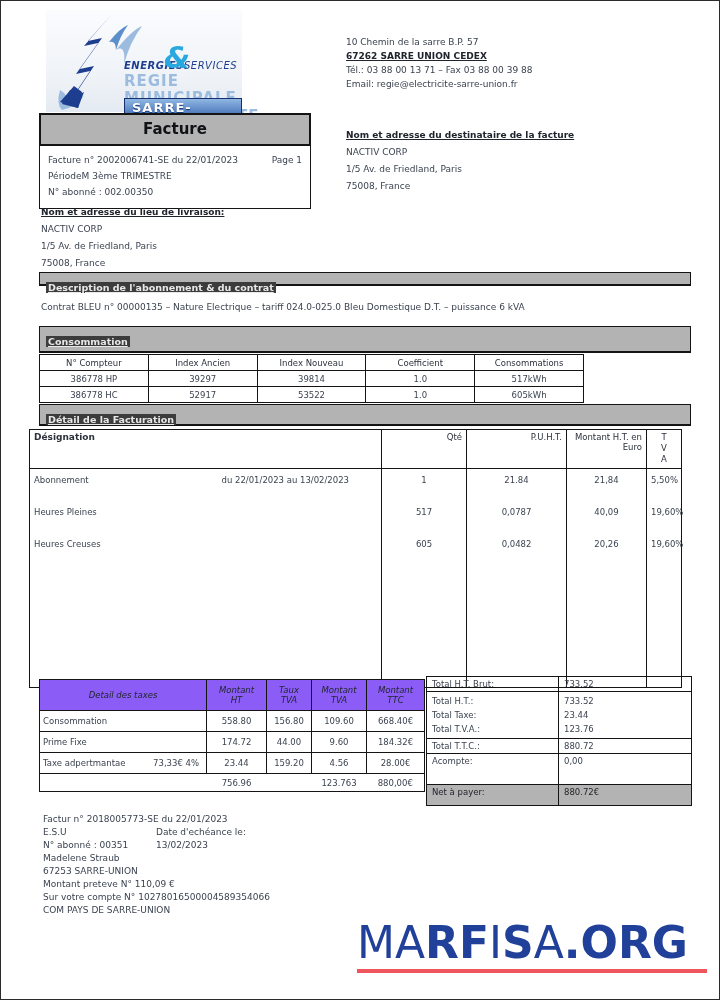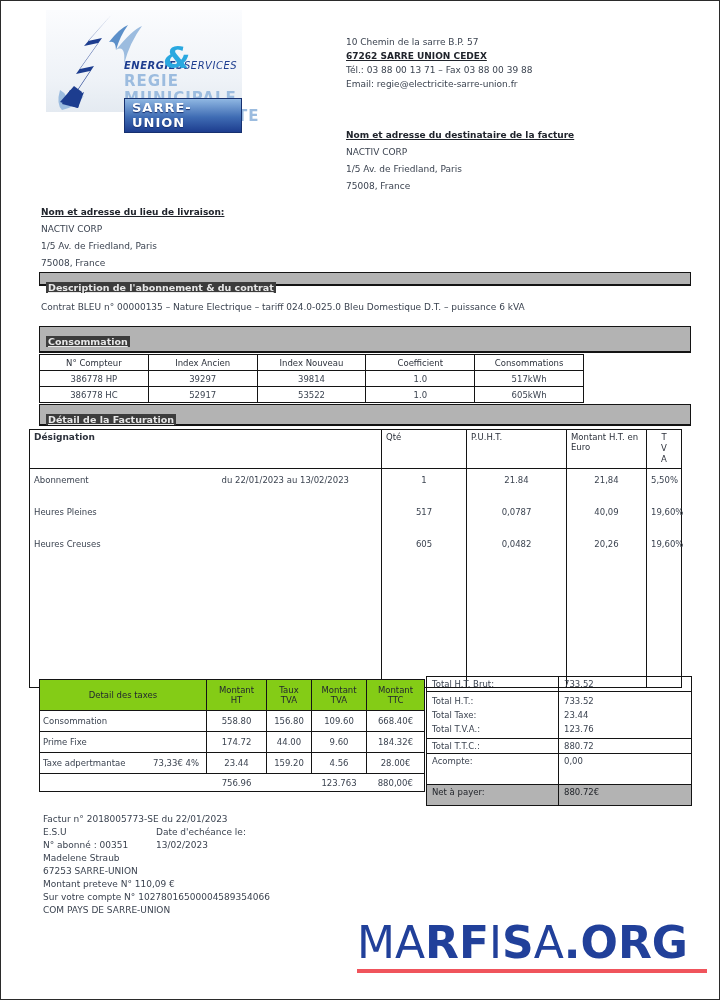--- a/index.html
+++ b/index.html
@@ -47,31 +47,31 @@
   table{border-collapse:collapse;table-layout:fixed;}
   .conso-table{left:38px;top:353px;width:545px;}
   .conso-table td{border:1.2px solid #141414;font-size:8.5px;text-align:center;padding:1px 2px;height:13px;}
   .conso-table .hdr td{color:#2c313b;}
 
   .bill-table{left:28px;top:428px;width:652px;height:244px;border:1.5px solid #141414;}
   .bill-table td{font-size:8.5px;vertical-align:top;padding:2px 4px;}
   .bill-table .vline{border-left:1.2px solid #141414;}
   .bill-table .hdr td{border-bottom:1.2px solid #141414;height:34px;color:#2c313b;}
   .bill-table .hdr .desig{text-align:left;font-weight:bold;font-size:9px;}
-  .bill-table .hdr .ctr{text-align:left;}
+  .bill-table .hdr .ctr{text-align:right;}
   .tva-stack{display:flex;flex-direction:column;align-items:center;line-height:11px;}
   .bill-row td{height:24px;padding-top:6px;}
   .desig-cell{display:flex;}
   .desig-period{margin-left:auto;padding-right:28px;}
   .num{text-align:center;}
 
   
   .tax-table{left:38px;top:678px;width:385px;}
   .tax-table td{border:1.2px solid #141414;font-size:8.5px;text-align:center;padding:1px 3px;}
-  .tax-table .hdr td{background:#84cc16;height:28px;vertical-align:middle;color:#23272f;}
+  .tax-table .hdr td{background:#8b5cf6;height:28px;vertical-align:middle;color:#23272f;font-style:italic;}
   .tax-table .lbl{text-align:left;height:18px;vertical-align:middle;}
   .tax-lbl-flex{display:flex;}
   .tax-lbl-extra{margin-left:auto;padding-right:4px;}
   .tax-table .ftr td{border-left:none;border-right:none;height:15px;}
   .tax-table .ftr td:first-child{border-left:1.2px solid #141414;}
   .tax-table .ftr td:last-child{border-right:1.2px solid #141414;}
 
   
   .tot-table{left:425px;top:675px;width:265px;}
   .tot-table td{border:1.5px solid #141414;font-size:8.5px;padding:2px 5px;vertical-align:top;}
@@ -114,20 +114,31 @@
     <span class="abs logo-badge">SARRE-UNION</span>
   </div>
 
   <div class="abs co-addr">
     <div>10 Chemin de la sarre B.P. 57</div>
     <div class="b-u">67262 SARRE UNION CEDEX</div>
     <div>Tél.: 03 88 00 13 71 – Fax 03 88 00 39 88</div>
     <div>Email: regie@electricite-sarre-union.fr</div>
   </div>
 
+  <div class="abs fact-wrap">
+    <div class="fact-head">Facture</div>
+    <div class="fact-body">
+      <div class="fact-line1">
+        <span>Facture n° 2002006741-SE du 22/01/2023</span>
+        <span>Page 1</span>
+      </div>
+      <div>PériodeM 3ème TRIMESTRE</div>
+      <div>N° abonné : 002.00350</div>
+    </div>
+  </div>
 
   <div class="abs addr-block" style="left:345px;top:126px;">
     <div class="addr-head">Nom et adresse du destinataire de la facture</div>
     <div>NACTIV CORP</div>
     <div>1/5 Av. de Friedland, Paris</div>
     <div>75008, France</div>
   </div>
 
   <div class="abs addr-block" style="left:40px;top:203px;">
     <div class="addr-head">Nom et adresse du lieu de livraison:</div>

